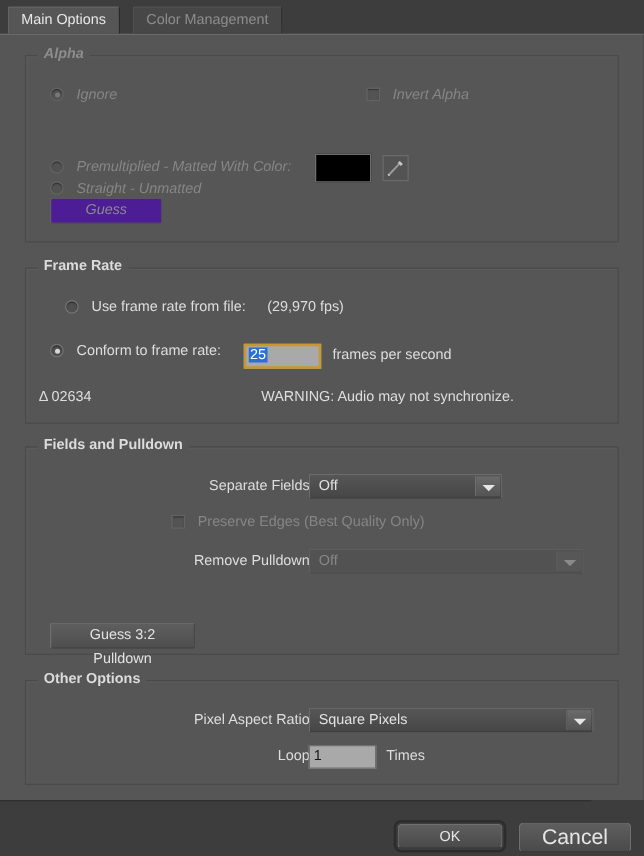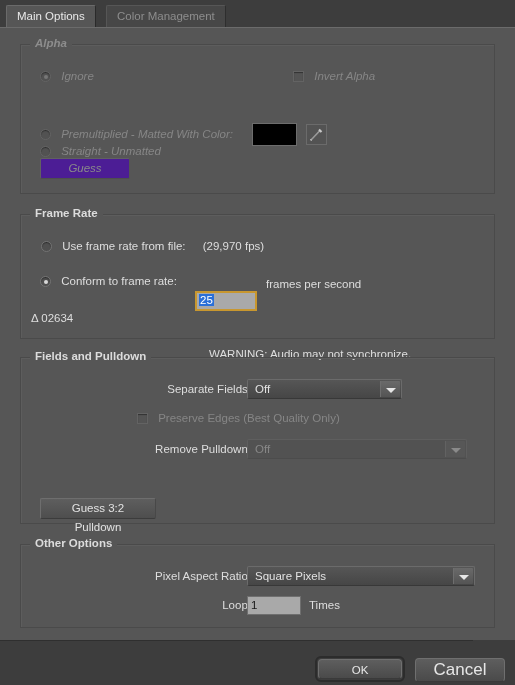--- a/index.html
+++ b/index.html
@@ -205,21 +205,20 @@
     font-size: 11.5px;
     line-height: 16px;
     padding-left: 3px;
     overflow: hidden;
     white-space: nowrap;
   }
   .textfield.focused {
     border: 2px solid #c8972f;
     line-height: 14px;
     padding-left: 2px;
-    margin-top: 16px;
   }
   .sel-text {
     background: #2a6fd8;
     color: #ffffff;
     padding: 0 1px;
   }
 
   
   .swatch {
     position: absolute;
@@ -325,40 +324,40 @@
     </div>
 
     <div class="btn dim" style="position:absolute; left:19px; top:113px; width:90px;">
       <span>Guess</span>
     </div>
   </div>
 
   <div class="group" style="left:20px; top:186px; width:475px; height:125px;">
     <div class="group-title">Frame Rate</div>
 
-    <div class="row" style="left:20px; top:25px;">
+    <div class="row" style="left:31px; top:25px;">
       <span class="radio"></span>
       <span class="lbl">Use frame rate from file:</span>
       <span class="lbl" style="margin-left:14px;">(29,970 fps)</span>
     </div>
 
     <div class="row" style="left:19px; top:60px;">
       <span class="radio checked"></span>
       <span class="lbl">Conform to frame rate:</span>
     </div>
 
     <div class="textfield focused" style="left:174px; top:60px; width:62px; height:20px;">
       <span class="sel-text">25</span>
     </div>
 
     <div class="lbl" style="position:absolute; left:245px; top:63px;">frames per second</div>
 
     <div class="lbl" style="position:absolute; left:10px; top:97px;">Δ 02634</div>
 
-    <div class="lbl" style="position:absolute; left:188px; top:97px;margin-top:36px;">WARNING: Audio may not synchronize.</div>
+    <div class="lbl" style="position:absolute; left:188px; top:97px;">WARNING: Audio may not synchronize.</div>
   </div>
 
   <div class="group" style="left:20px; top:329px; width:475px; height:167px;">
     <div class="group-title">Fields and Pulldown</div>
 
     <div class="lbl" style="position:absolute; left:140px; top:25px; width:90px; text-align:right;">Separate Fields:</div>
 
     <div class="select" style="left:226px; top:21px; width:155px;">
       <span>Off</span>
       <span class="arrowbox">

